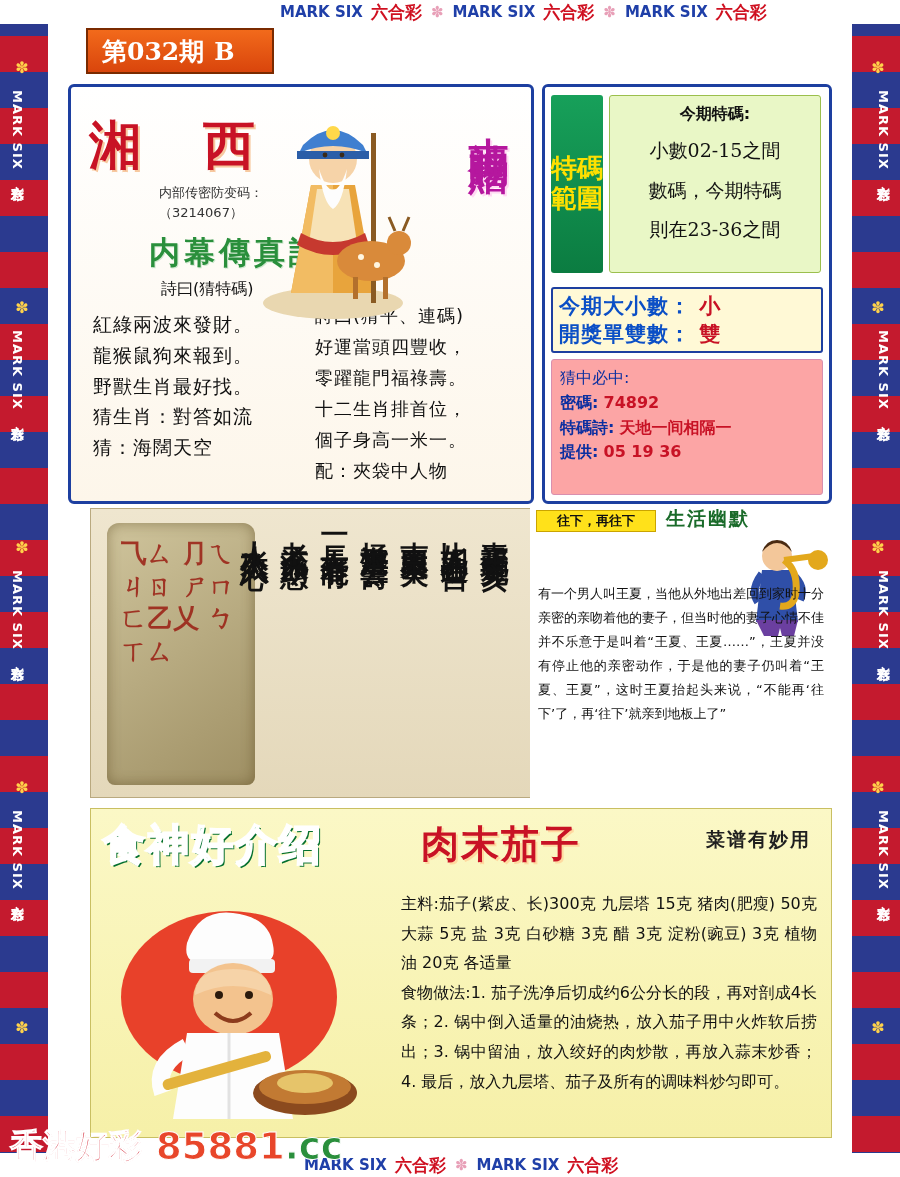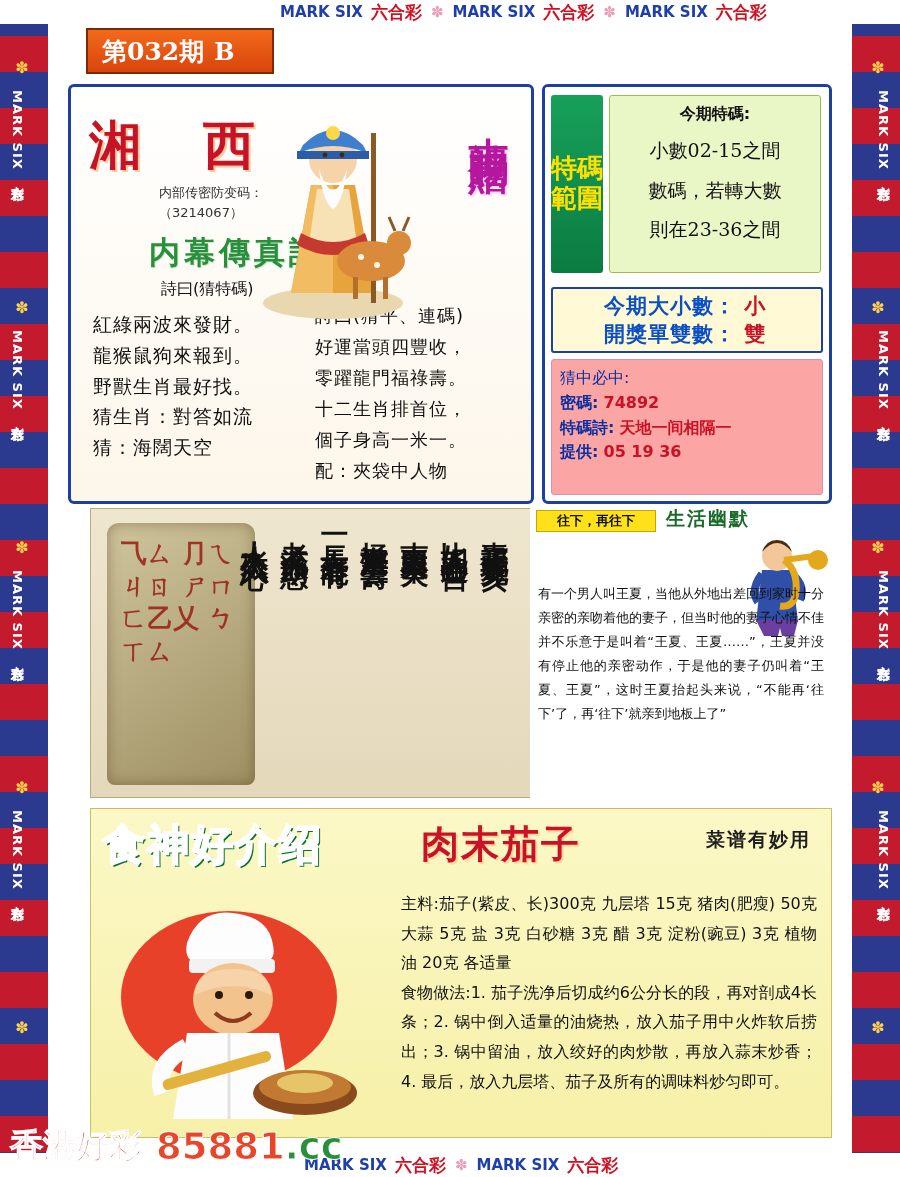--- a/index.html
+++ b/index.html
@@ -127,21 +127,21 @@
   }
   .tema-box .hd { font-size:16px; color:#111; font-weight:bold; margin-bottom:4px;}
   .tema-box .ln { font-size:19px; color:#111; line-height:1.5;
     font-family:"DejaVu Serif","Liberation Serif",serif;margin-top:11px; }
 
   .bigsmall {
     position:absolute; left:6px; top:200px; right:6px; height:66px;
     background:#fff9d6; border:2px solid #1d3fa0; border-radius:3px;
     padding:3px 6px;
   }
-  .bigsmall .row { font-size:21px; font-weight:bold; color:#0b4fc6; letter-spacing:1px;margin-left:45px; }
+  .bigsmall .row { font-size:21px; font-weight:bold; color:#0b4fc6; letter-spacing:1px; }
   .bigsmall .row .val { color:#c81225; }
 
   .guess {
     position:absolute; left:6px; top:272px; right:6px; bottom:6px;
     background:#fca5a5; border:1px solid #d98fae; border-radius:3px;
     padding:6px 8px; font-size:16px; line-height:1.55; color:#0b2fa0;
   }
   .guess b { color:#0b2fa0; }
   .guess .rv { color:#c81225; font-weight:bold; }
 
@@ -361,21 +361,21 @@
   </div>
 
   <div class="panel2">
     <div class="p2-top">
       <div class="tema-label">
         <span>特碼範圍</span>
       </div>
       <div class="tema-box">
         <div class="hd">今期特碼:</div>
         <div class="ln">小數02-15之間</div>
-        <div class="ln">數碼，若轉大數</div>
+        <div class="ln">數碼，今期特碼</div>
         <div class="ln">則在23-36之間</div>
       </div>
     </div>
 
     <div class="bigsmall">
       <div class="row">
         <span>今期大小數：</span>
         <span class="val">小</span>
       </div>
       <div class="row">

